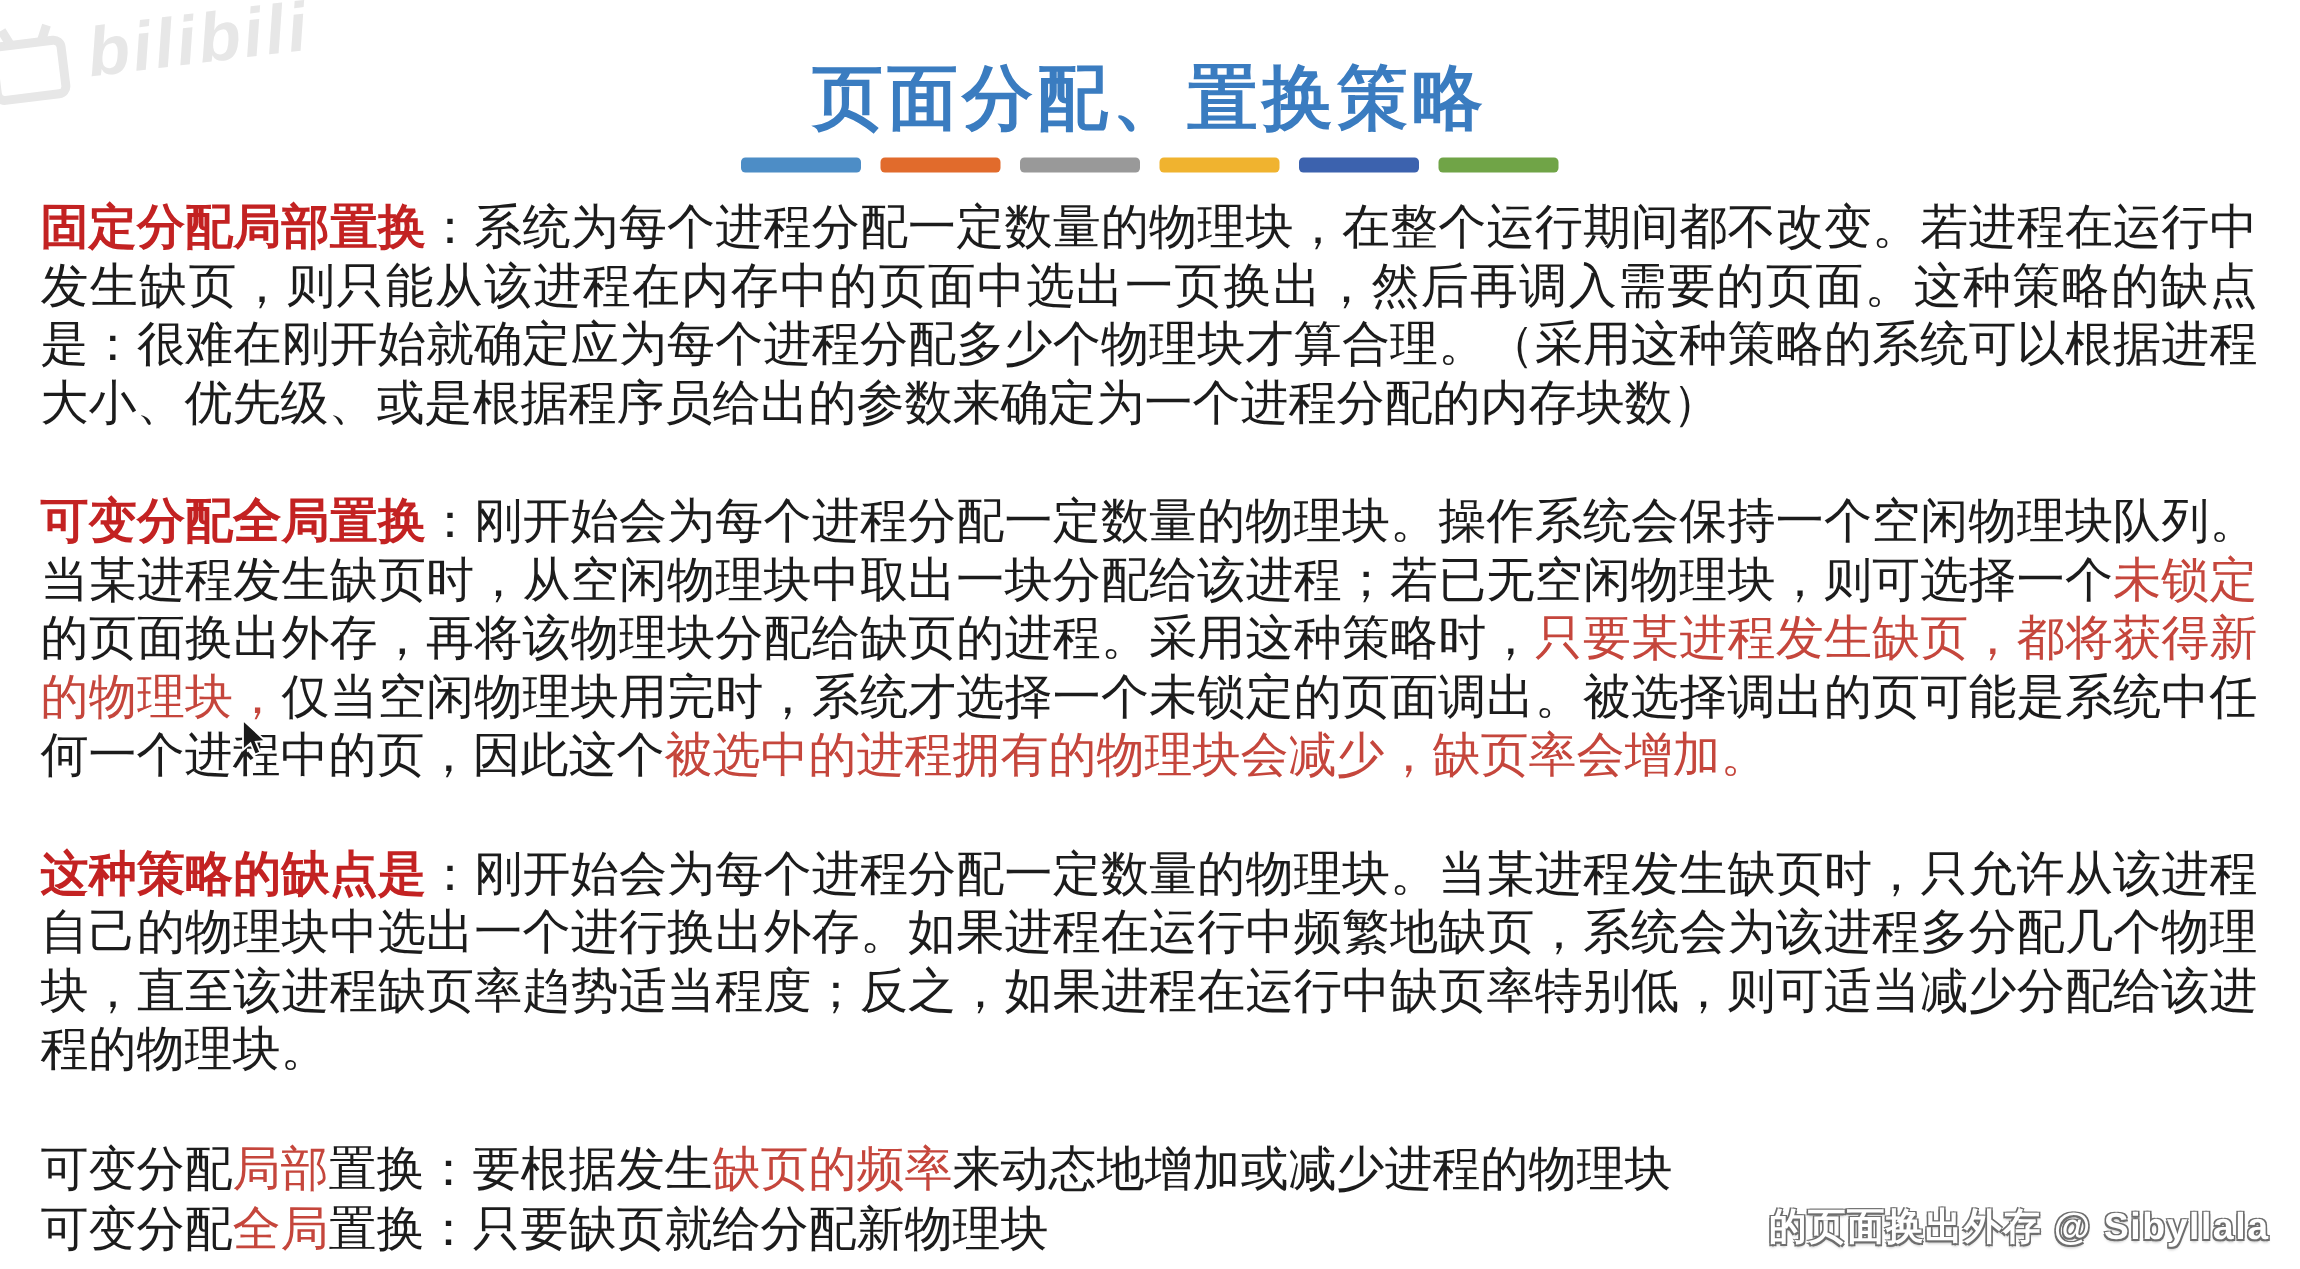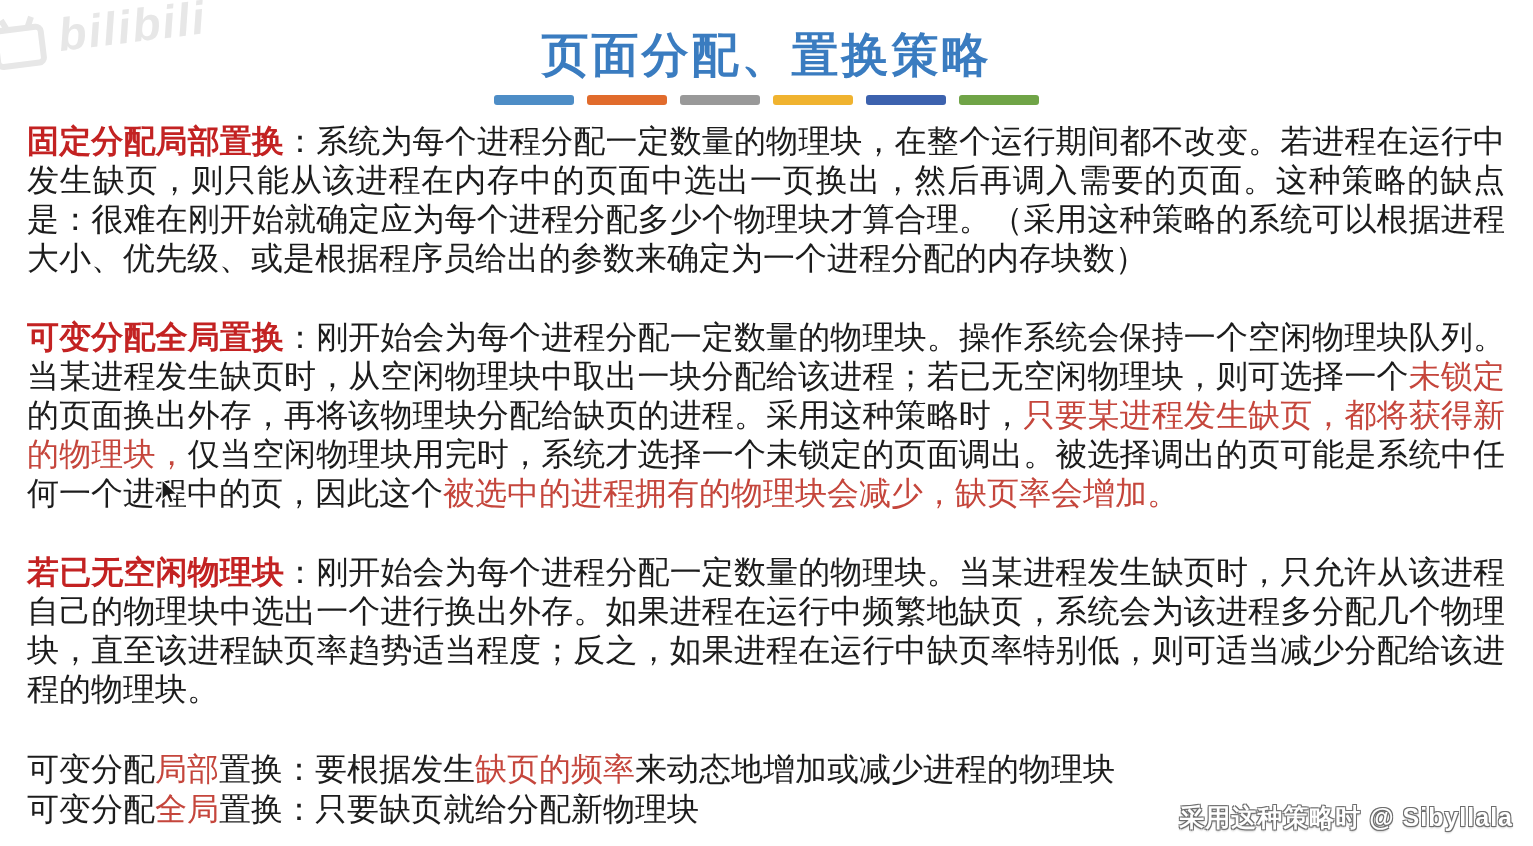--- a/index.html
+++ b/index.html
@@ -30,21 +30,21 @@
   .wm-top .tv:after{
     content:"";position:absolute;top:-14px;right:4px;
     width:6px;height:10px;background:#e7e7e7;transform:rotate(25deg);
   }
   .wm-top .wm-text{
     font-family:"Liberation Sans","DejaVu Sans",sans-serif;
     font-style:italic;font-weight:800;
     font-size:46px;letter-spacing:2px;
   }
   
-  .title-wrap{padding-top:24px;text-align:center;}
+  .title-wrap{padding-top:34px;text-align:center;}
   .page-title{
     display:inline-block;
     font-size:47px;font-weight:bold;
     color:#3a7cc0;
     letter-spacing:3px;
   }
   .bars{
     display:flex;justify-content:center;gap:13px;
     margin-top:8px;
   }
@@ -100,26 +100,26 @@
         <span class="bar" style="background: rgb(153, 153, 153);"></span>
         <span class="bar" style="background: rgb(240, 179, 47);"></span>
         <span class="bar" style="background: rgb(60, 98, 174);"></span>
         <span class="bar" style="background: rgb(112, 164, 71);"></span>
       </div>
   </div>
 
   <div class="content">
     <p class="para"><span class="seg-h">固定分配局部置换</span><span class="seg-b">：系统为每个进程分配一定数量的物理块，在整个运行期间都不改变。若进程在运行中发生缺页，则只能从该进程在内存中的页面中选出一页换出，然后再调入需要的页面。这种策略的缺点是：很难在刚开始就确定应为每个进程分配多少个物理块才算合理。（采用这种策略的系统可以根据进程大小、优先级、或是根据程序员给出的参数来确定为一个进程分配的内存块数）</span></p>
     <p class="para"><span class="seg-h">可变分配全局置换</span><span class="seg-b">：刚开始会为每个进程分配一定数量的物理块。操作系统会保持一个空闲物理块队列。当某进程发生缺页时，从空闲物理块中取出一块分配给该进程；若已无空闲物理块，则可选择一个</span><span class="seg-r">未锁定</span><span class="seg-b">的页面换出外存，再将该物理块分配给缺页的进程。采用这种策略时，</span><span class="seg-r">只要某进程发生缺页，都将获得新的物理块，</span><span class="seg-b">仅当空闲物理块用完时，系统才选择一个未锁定的页面调出。被选择调出的页可能是系统中任何一个进程中的页，因此这个</span><span class="seg-r">被选中的进程拥有的物理块会减少，缺页率会增加。</span></p>
-    <p class="para"><span class="seg-h">若已无空闲物理块</span><span class="seg-b">：刚开始会为每个进程分配一定数量的物理块。当某进程发生缺页时，只允许从该进程自己的物理块中选出一个进行换出外存。如果进程在运行中频繁地缺页，系统会为该进程多分配几个物理块，直至该进程缺页率趋势适当程度；反之，如果进程在运行中缺页率特别低，则可适当减少分配给该进程的物理块。</span></p>
+    <p class="para"><span class="seg-h">这种策略的缺点是</span><span class="seg-b">：刚开始会为每个进程分配一定数量的物理块。当某进程发生缺页时，只允许从该进程自己的物理块中选出一个进行换出外存。如果进程在运行中频繁地缺页，系统会为该进程多分配几个物理块，直至该进程缺页率趋势适当程度；反之，如果进程在运行中缺页率特别低，则可适当减少分配给该进程的物理块。</span></p>
     <div class="summary">
       <p class="para"><span class="seg-b">可变分配</span><span class="seg-r">局部</span><span class="seg-b">置换：要根据发生</span><span class="seg-r">缺页的频率</span><span class="seg-b">来动态地增加或减少进程的物理块</span></p>
       <p class="para"><span class="seg-b">可变分配</span><span class="seg-r">全局</span><span class="seg-b">置换：只要缺页就给分配新物理块</span></p>
     </div>
   </div>
 
-  <div class="wm-bottom">采用这种策略时 @ Sibyllala</div>
+  <div class="wm-bottom">的页面换出外存 @ Sibyllala</div>
 
   <svg class="cursor" viewBox="0 0 20 28" xmlns="http://www.w3.org/2000/svg">
     <path d="M2 1 L2 21 L7 16.5 L10 24 L13.5 22.5 L10.5 15.5 L17 15 Z" fill="#1a1a1a" stroke="#ffffff" stroke-width="1.2"></path>
   </svg>
 
 </div>
 
 </body></html>

